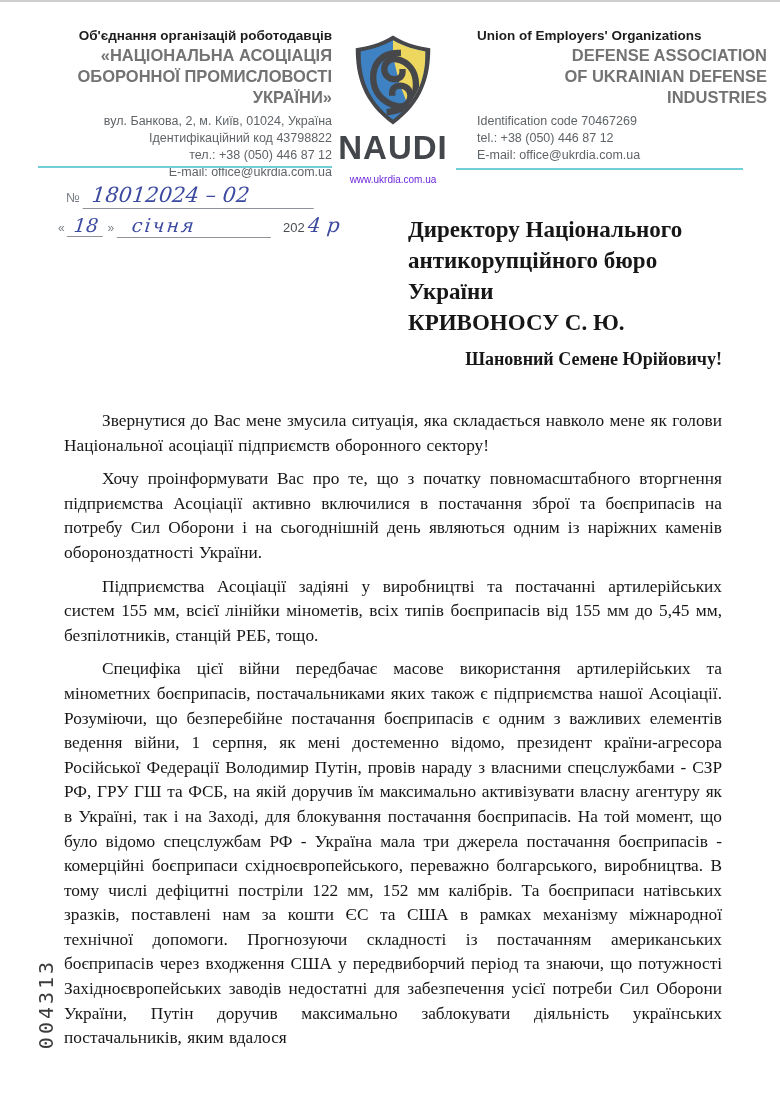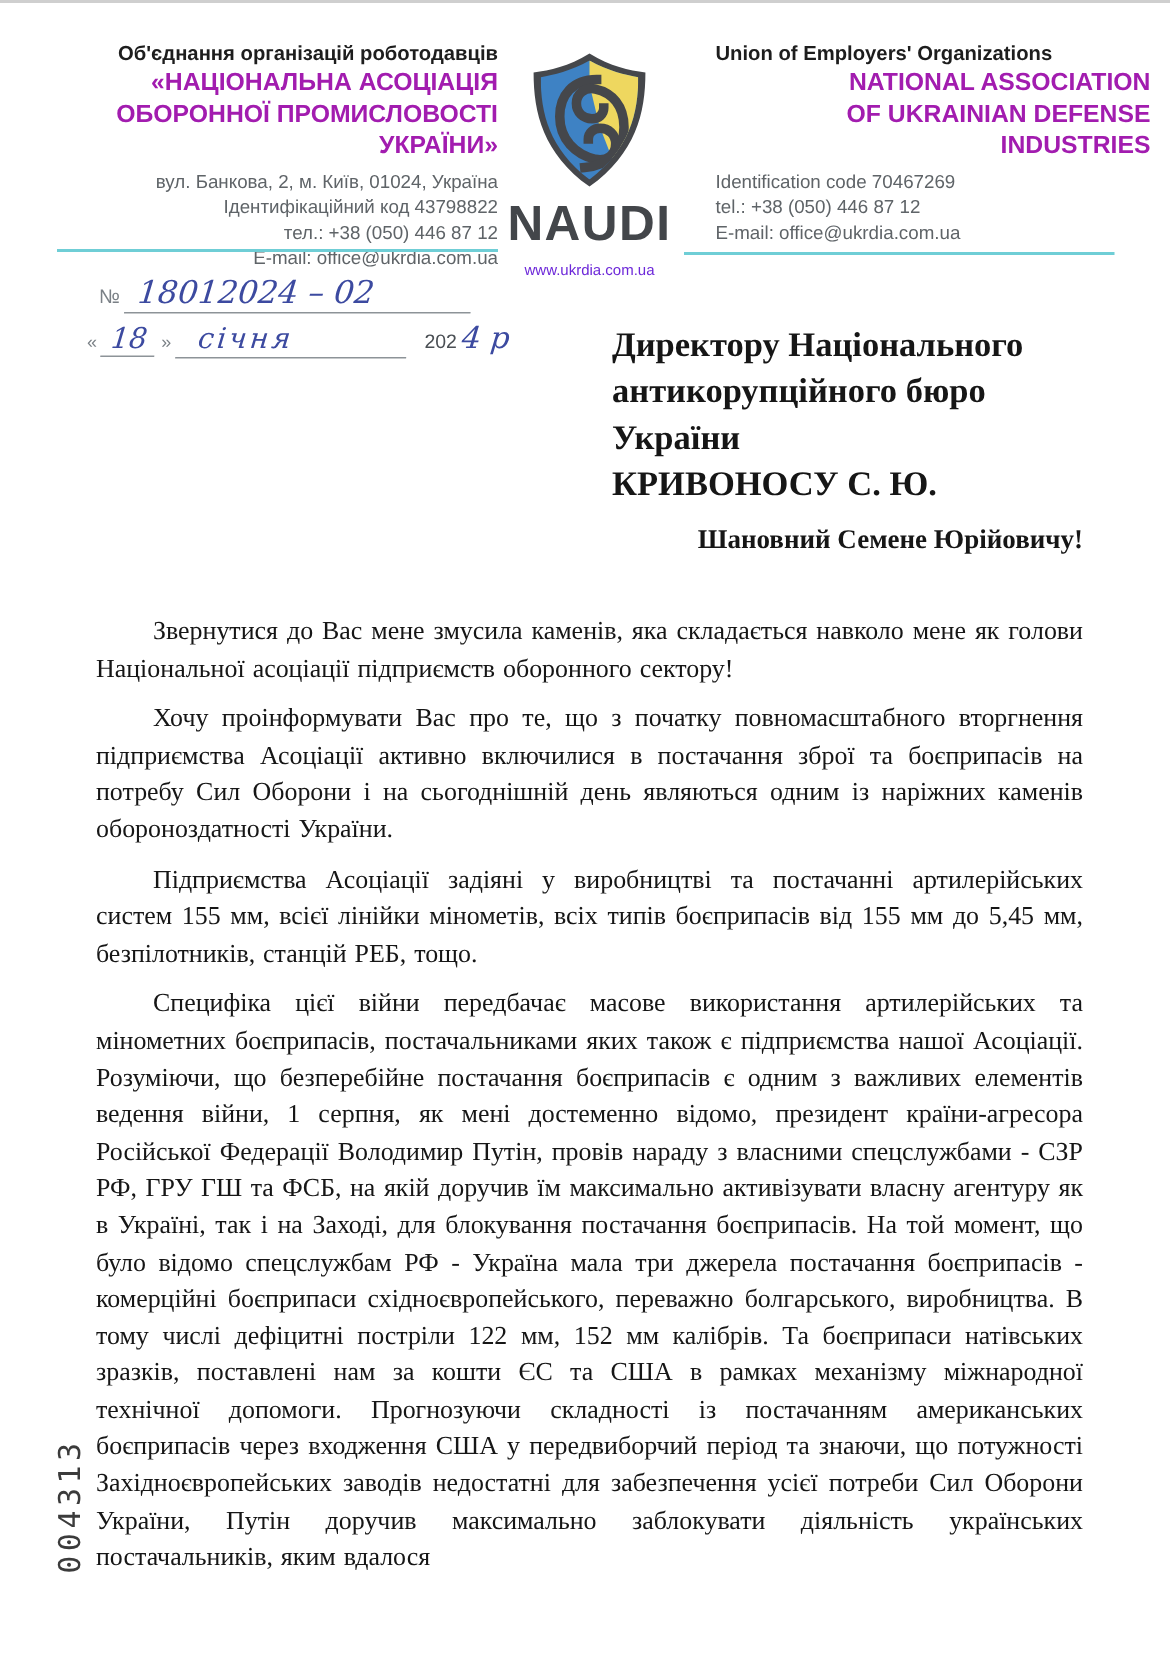--- a/index.html
+++ b/index.html
@@ -5,21 +5,21 @@
   html,body{margin:0;padding:0;background:#e8e8e8;}
   .page{
     position:relative;width:780px;height:1104px;background:#ffffff;
     overflow:hidden;font-family:"Liberation Sans",sans-serif;
     box-shadow:0 0 4px rgba(0,0,0,.35);border-top:2px solid #cfcfcf;
   }
   
   .hdr-left{position:absolute;left:38px;top:26px;width:294px;text-align:right;}
   .hdr-right{position:absolute;left:477px;top:26px;width:290px;text-align:left;}
   .org-type{font-size:13.5px;font-weight:bold;color:#1d1d1d;margin-bottom:2px;}
-  .org-title{font-size:16.5px;font-weight:bold;color:#a21caf;line-height:21px;text-align:right;}
+  .org-title{font-size:16.5px;font-weight:bold;color:#737373;line-height:21px;text-align:right;}
   .org-addr{font-size:12.5px;color:#5f6468;line-height:17px;margin-top:5px;}
   .rule{position:absolute;height:2px;background:#6fced6;}
   .rule-left{left:38px;top:164px;width:294px;}
   .rule-right{left:456px;top:166px;width:287px;}
   .logo-wrap{position:absolute;left:336px;top:32px;width:114px;text-align:center;}
   .logo-name{font-size:33px;font-weight:bold;color:#43464a;letter-spacing:1px;line-height:34px;margin-top:1px;}
   .logo-site{font-size:10px;font-weight:normal;color:#6d28d9;margin-top:9px;}
   
   .hand{font-family:"DejaVu Serif",serif;font-style:italic;color:#3c4aa0;display:inline-block;transform:skewX(-6deg);}
   .ref1{position:absolute;left:66px;top:181px;white-space:nowrap;}
@@ -76,21 +76,21 @@
         <path d="M56 24 C36 24 25 37 25 55 C25 74 38 87 55 91 C65 93 72 87 72 78 C72 70 66 65 59 65 C53 65 49 69 49 74" fill="none" stroke="#45474b" stroke-width="8" stroke-linecap="square"></path>
         <path d="M46 98 C66 96 79 84 79 64 C79 46 69 35 55 32 C46 30 39 36 39 44 C39 52 45 57 52 57 C58 57 62 53 62 48" fill="none" stroke="#45474b" stroke-width="8" stroke-linecap="square"></path>
       </g>
     </svg>
     <div class="logo-name">NAUDI</div>
     <div class="logo-site">www.ukrdia.com.ua</div>
   </div>
 
   <div class="hdr-right">
     <div class="org-type">Union of Employers' Organizations</div>
-    <div class="org-title">NATIONAL ASSOCIATION</div>
+    <div class="org-title">DEFENSE ASSOCIATION</div>
     <div class="org-title">OF UKRAINIAN DEFENSE</div>
     <div class="org-title">INDUSTRIES</div>
     <div class="org-addr">
       <div>Identification code 70467269</div>
       <div>tel.: +38 (050) 446 87 12</div>
       <div>E-mail: office@ukrdia.com.ua</div>
     </div>
   </div>
   <div class="rule rule-right"></div>
 
@@ -109,21 +109,21 @@
 
   <div class="recipient serif">
     <div>Директору Національного</div>
     <div>антикорупційного бюро України</div>
     <div>КРИВОНОСУ С. Ю.</div>
   </div>
 
   <div class="salutation serif">Шановний Семене Юрійовичу!</div>
 
   <div class="body-text serif">
-    <p>Звернутися до Вас мене змусила каменів, яка складається навколо мене як голови Національної асоціації підприємств оборонного сектору!</p>
+    <p>Звернутися до Вас мене змусила ситуація, яка складається навколо мене як голови Національної асоціації підприємств оборонного сектору!</p>
     <p>Хочу проінформувати Вас про те, що з початку повномасштабного вторгнення підприємства Асоціації активно включилися в постачання зброї та боєприпасів на потребу Сил Оборони і на сьогоднішній день являються одним із наріжних каменів обороноздатності України.</p>
     <p>Підприємства Асоціації задіяні у виробництві та постачанні артилерійських систем 155 мм, всієї лінійки мінометів, всіх типів боєприпасів від 155 мм до 5,45 мм, безпілотників, станцій РЕБ, тощо.</p>
     <p>Специфіка цієї війни передбачає масове використання артилерійських та мінометних боєприпасів, постачальниками яких також є підприємства нашої Асоціації. Розуміючи, що безперебійне постачання боєприпасів є одним з важливих елементів ведення війни, 1 серпня, як мені достеменно відомо, президент країни-агресора Російської Федерації Володимир Путін, провів нараду з власними спецслужбами - СЗР РФ, ГРУ ГШ та ФСБ, на якій доручив їм максимально активізувати власну агентуру як в Україні, так і на Заході, для блокування постачання боєприпасів. На той момент, що було відомо спецслужбам РФ - Україна мала три джерела постачання боєприпасів - комерційні боєприпаси східноєвропейського, переважно болгарського, виробництва. В тому числі дефіцитні постріли 122 мм, 152 мм калібрів. Та боєприпаси натівських зразків, поставлені нам за кошти ЄС та США в рамках механізму міжнародної технічної допомоги. Прогнозуючи складності із постачанням американських боєприпасів через входження США у передвиборчий період та знаючи, що потужності Західноєвропейських заводів недостатні для забезпечення усієї потреби Сил Оборони України, Путін доручив максимально заблокувати діяльність українських постачальників, яким вдалося</p>
   </div>
 
   <div class="stamp">004313</div>
 
 </div>
 
 </body></html>

